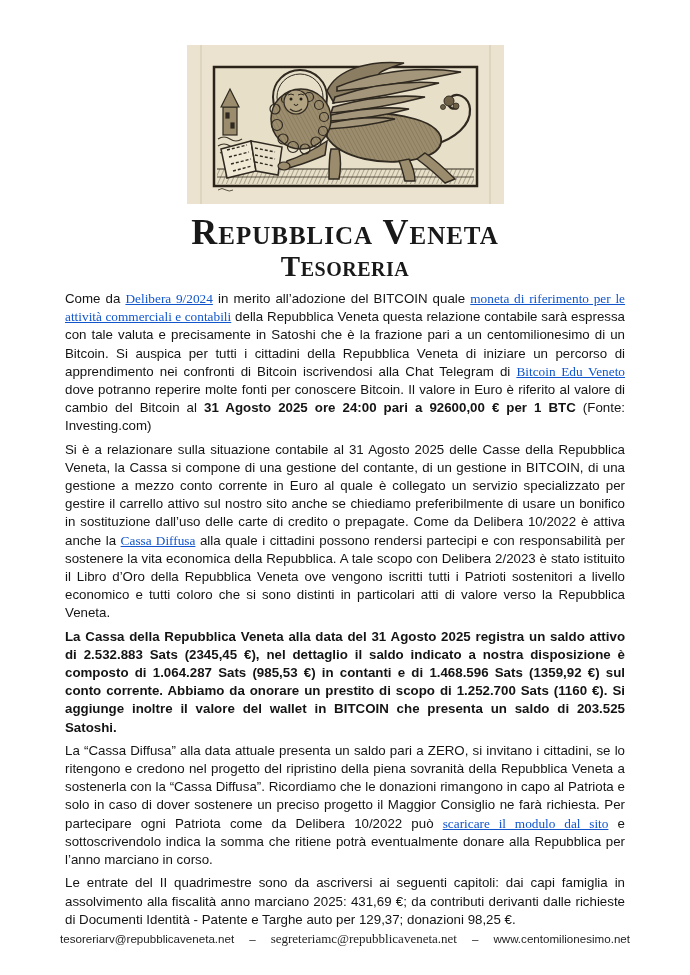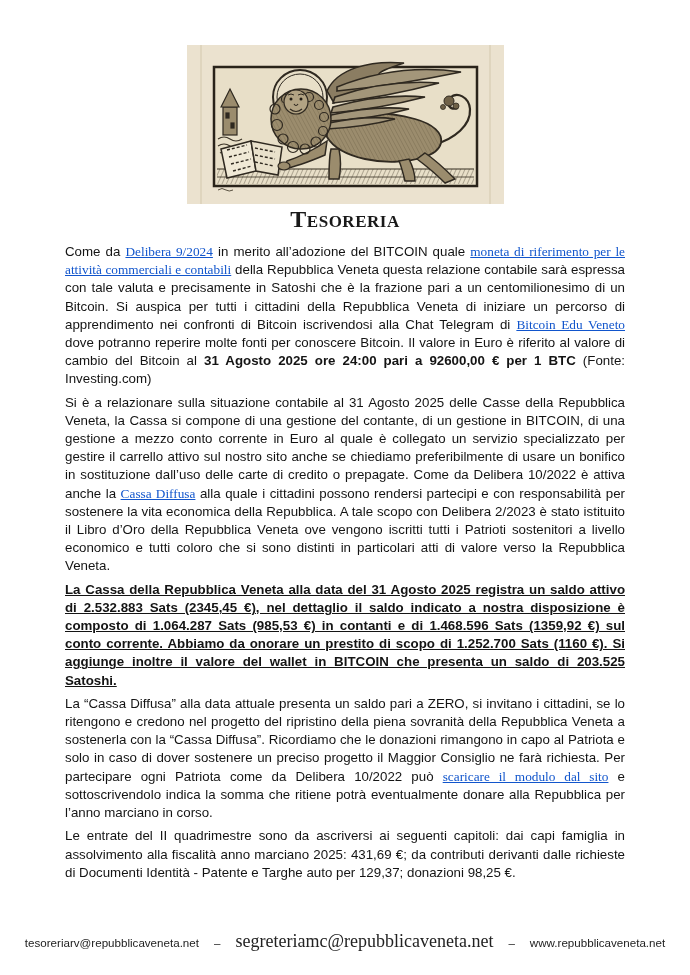--- a/index.html
+++ b/index.html
@@ -11,39 +11,39 @@
   .emblem-wrap{padding-top:45px;width:317px;margin:0 auto;line-height:0;}
   .title{
     margin:9px 0 0;text-align:center;
     font-family:"Liberation Serif",serif;font-weight:700;
     font-variant:small-caps;font-size:36px;line-height:38px;
     letter-spacing:1px;color:#191919;
   }
   .subtitle{
     margin:2px 0 0;text-align:center;
     font-family:"Liberation Serif",serif;font-weight:700;
-    font-variant:small-caps;font-size:24px;line-height:26px;
+    font-variant:small-caps;font-size:29px;line-height:26px;
     letter-spacing:0.5px;color:#191919;
   }
   .content{margin:0 65px;}
   .line,.para{font-size:13.3px;line-height:18.2px;}
   .prot{margin:13px 0 0;}
   .subject{margin:10px 0 0;}
   .para{margin:11px 0 0;text-align:justify;}
   .para + .para{margin-top:5px;}
   .bold{font-weight:bold;}
   .und{text-decoration:underline;}
   .lnk{color:var(--link,#1155cc);text-decoration:underline;cursor:pointer;font-family:Liberation Serif, serif;}
-  .para.allbold{font-weight:bold;text-decoration:underline;}
+  .para.allbold{font-weight:bold;}
   .footer{
     position:absolute;left:0;right:0;top:931px;
     display:flex;justify-content:center;align-items:baseline;gap:15px;
     font-size:11.6px;color:#222;
   }
-  .footer .serif{font-family:"Liberation Serif",serif;font-size:18px;}
+  .footer .serif{font-family:"Liberation Serif",serif;font-size:13px;}
   figure{margin:0;}
 </style>
 </head>
 <body>
 
 <div class="page">
 
   <div class="emblem-wrap">
     <figure>
       <svg width="317" height="159" viewBox="0 0 317 159" xmlns="http://www.w3.org/2000/svg">
@@ -140,31 +140,32 @@
         <circle cx="104" cy="54" r="1.5" fill="#221d15"></circle>
         <circle cx="114" cy="54" r="1.5" fill="#221d15"></circle>
         <path d="M101,50 q3,-2 6,0 M111,50 q3,-2 6,0" stroke="#2f2920" stroke-width="1" fill="none"></path>
         <path d="M107,59 q2,3 4,0 M103,64 q6,5 12,0" stroke="#2f2920" stroke-width="1.2" fill="none"></path>
 
         <path d="M31,145 q4,-3 8,0 q3,2 7,0" stroke="#4a4232" stroke-width="0.9" fill="none"></path>
       </svg>
     </figure>
   </div>
 
+  <h1 class="title">Repubblica Veneta</h1>
   <h2 class="subtitle">Tesoreria</h2>
 
   <div class="content">
     <p class="para"><span class="">Come da </span><a href="#" class="lnk">Delibera 9/2024</a><span class=""> in merito all’adozione del BITCOIN quale </span><a href="#" class="lnk">moneta di riferimento per le attività commerciali e contabili</a><span class=""> della Repubblica Veneta questa relazione contabile sarà espressa con tale valuta e precisamente in Satoshi che è la frazione pari a un centomilionesimo di un Bitcoin. Si auspica per tutti i cittadini della Repubblica Veneta di iniziare un percorso di apprendimento nei confronti di Bitcoin iscrivendosi alla Chat Telegram di </span><a href="#" class="lnk">Bitcoin Edu Veneto</a><span class=""> dove potranno reperire molte fonti per conoscere Bitcoin. Il valore in Euro è riferito al valore di cambio del Bitcoin al </span><span class="bold">31 Agosto 2025 ore 24:00 pari a 92600,00 € per 1 BTC</span><span class=""> (Fonte: Investing.com)</span></p>
     <p class="para"><span class="">Si è a relazionare sulla situazione contabile al 31 Agosto 2025 delle Casse della Repubblica Veneta, la Cassa si compone di una gestione del contante, di un gestione in BITCOIN, di una gestione a mezzo conto corrente in Euro al quale è collegato un servizio specializzato per gestire il carrello attivo sul nostro sito anche se chiediamo preferibilmente di usare un bonifico in sostituzione dall’uso delle carte di credito o prepagate. Come da Delibera 10/2022 è attiva anche la </span><a href="#" class="lnk">Cassa Diffusa</a><span class=""> alla quale i cittadini possono rendersi partecipi e con responsabilità per sostenere la vita economica della Repubblica. A tale scopo con Delibera 2/2023 è stato istituito il Libro d’Oro della Repubblica Veneta ove vengono iscritti tutti i Patrioti sostenitori a livello economico e tutti coloro che si sono distinti in particolari atti di valore verso la Repubblica Veneta.</span></p>
     <p class="para allbold"><span class="bold">La Cassa della Repubblica Veneta alla data del 31 Agosto 2025 registra un saldo attivo di 2.532.883 Sats (2345,45 €), nel dettaglio il saldo indicato a nostra disposizione è composto di 1.064.287 Sats (985,53 €) in contanti e di 1.468.596 Sats (1359,92 €) sul conto corrente. Abbiamo da onorare un prestito di scopo di 1.252.700 Sats (1160 €). Si aggiunge inoltre il valore del wallet in BITCOIN che presenta un saldo di 203.525 Satoshi.</span></p>
     <p class="para"><span class="">La “Cassa Diffusa” alla data attuale presenta un saldo pari a ZERO, si invitano i cittadini, se lo ritengono e credono nel progetto del ripristino della piena sovranità della Repubblica Veneta a sostenerla con la “Cassa Diffusa”.  Ricordiamo che le donazioni rimangono in capo al Patriota e solo in caso di dover sostenere un preciso progetto il Maggior Consiglio ne farà richiesta. Per partecipare ogni Patriota come da Delibera 10/2022 può </span><a href="#" class="lnk">scaricare il modulo dal sito</a><span class=""> e sottoscrivendolo indica la somma che ritiene potrà eventualmente donare alla Repubblica per l’anno marciano in corso.</span></p>
     <p class="para"><span class="">Le entrate del II quadrimestre sono da ascriversi ai seguenti capitoli: dai capi famiglia in assolvimento alla fiscalità anno marciano 2025: 431,69 €; da contributi derivanti dalle richieste di Documenti Identità - Patente e Targhe auto per 129,37; donazioni 98,25 €.</span></p>
   </div>
 
   <div class="footer">
     <span>tesoreriarv@repubblicaveneta.net</span>
     <span class="sep">–</span>
     <span class="serif">segreteriamc@repubblicaveneta.net</span>
     <span class="sep">–</span>
-    <span>www.repubblicaveneta.net</span>
+    <span>www.centomilionesimo.net</span>
   </div>
 
 </div>
 
 </body></html>

